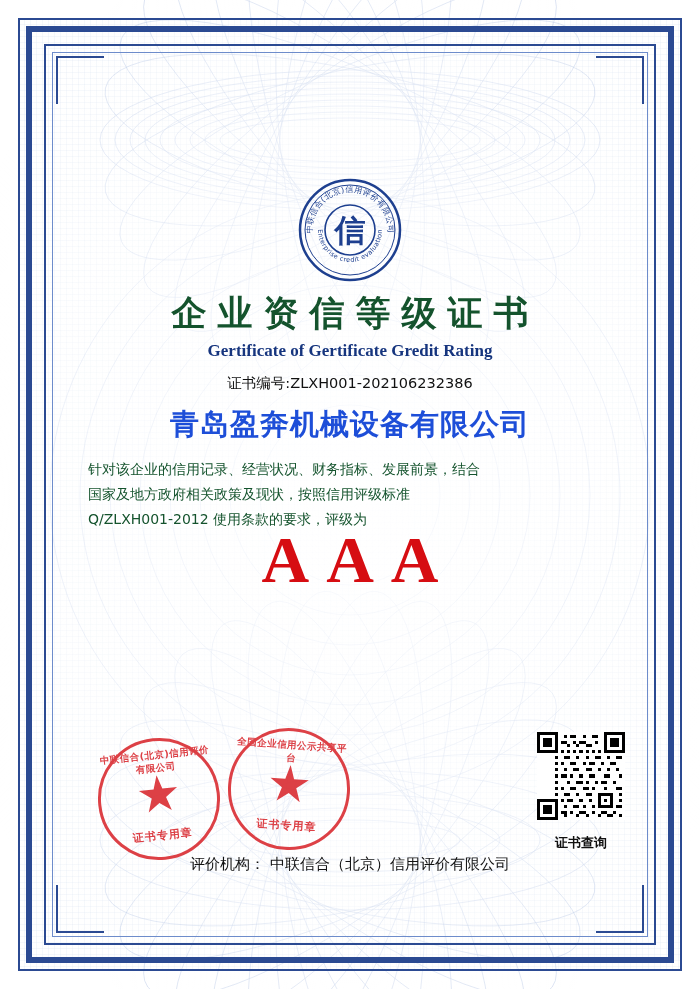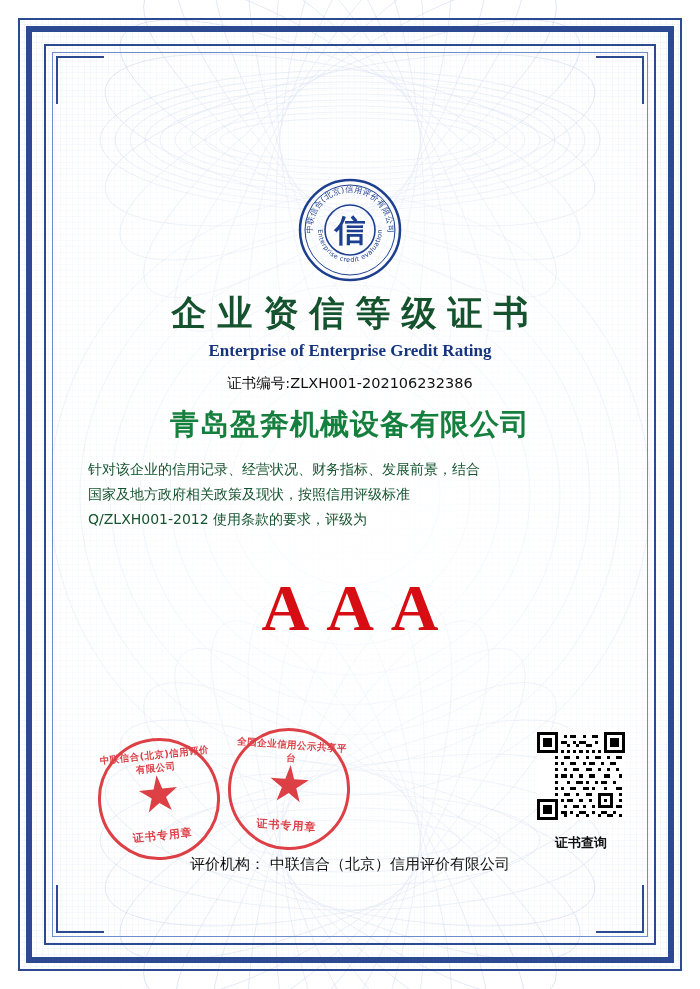--- a/index.html
+++ b/index.html
@@ -133,21 +133,21 @@
     font-family: "DejaVu Sans", sans-serif;
   }
 
   .company {
     position: absolute;
     left: 0; right: 0;
     top: 345px;
     text-align: center;
     font-size: 29px;
     font-weight: bold;
-    color: #15803d;
+    color: #1d4ed8;
     letter-spacing: 1px;
     font-family: "DejaVu Sans", "Liberation Sans", sans-serif;
   }
 
   .body-text {
     position: absolute;
     left: 28px; right: 28px;
     top: 397px;
     text-align: left;
     font-size: 14px;
@@ -161,21 +161,20 @@
     position: absolute;
     left: 0; right: 0;
     top: 462px;
     text-align: center;
     font-size: 66px;
     font-weight: bold;
     color: #d60d12;
     letter-spacing: 17px;
     text-indent: 17px;
     font-family: "Liberation Serif", serif;
-    margin-top: 48px;
   }
 
   .details {
     position: absolute;
     left: 38px;
     top: 550px;
     font-size: 14.5px;
     line-height: 29px;
     color: #111111;
     font-family: "DejaVu Sans", sans-serif;
@@ -363,21 +362,21 @@
           <textPath href="#arcTop" startOffset="50%" text-anchor="middle">中联信合(北京)信用评价有限公司</textPath>
         </text>
         <text font-size="6.5" fill="#1d3f8f" font-family="DejaVu Sans, sans-serif" letter-spacing="0.4">
           <textPath href="#arcBot" startOffset="50%" text-anchor="middle">Enterprise credit evaluation</textPath>
         </text>
         <text x="52" y="63" font-size="31" fill="#1d3f8f" text-anchor="middle" font-family="DejaVu Sans, sans-serif" font-weight="bold">信</text>
       </svg>
     </div>
 
     <div class="title-cn">企业资信等级证书</div>
-    <div class="title-en">Enterprise of Enterprise Gredit Rating</div>
+    <div class="title-en">Gertificate of Gertificate Gredit Rating</div>
     <div class="cert-no">证书编号:ZLXH001-202106232386</div>
     <div class="company">青岛盈奔机械设备有限公司</div>
 
     <div class="body-text">
       <div>针对该企业的信用记录、经营状况、财务指标、发展前景，结合</div>
       <div>国家及地方政府相关政策及现状，按照信用评级标准</div>
       <div>Q/ZLXH001-2012 使用条款的要求，评级为</div>
     </div>
 
     <div class="grade">AAA</div>

